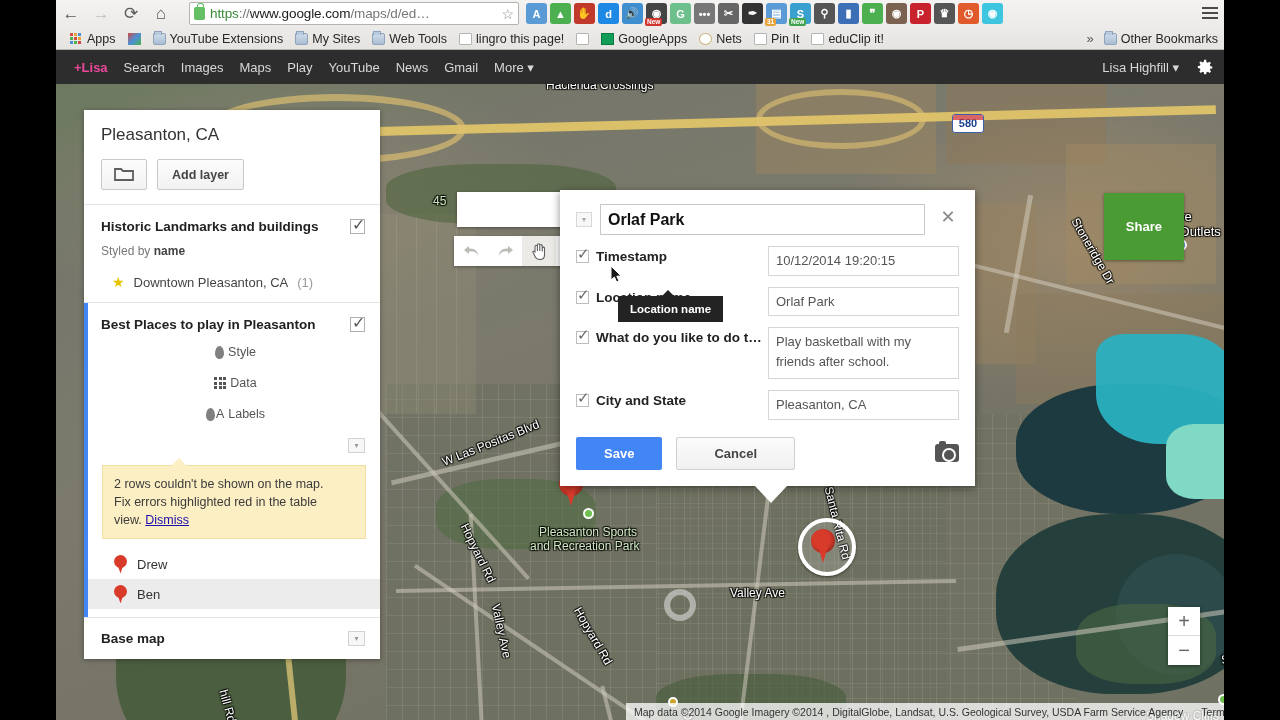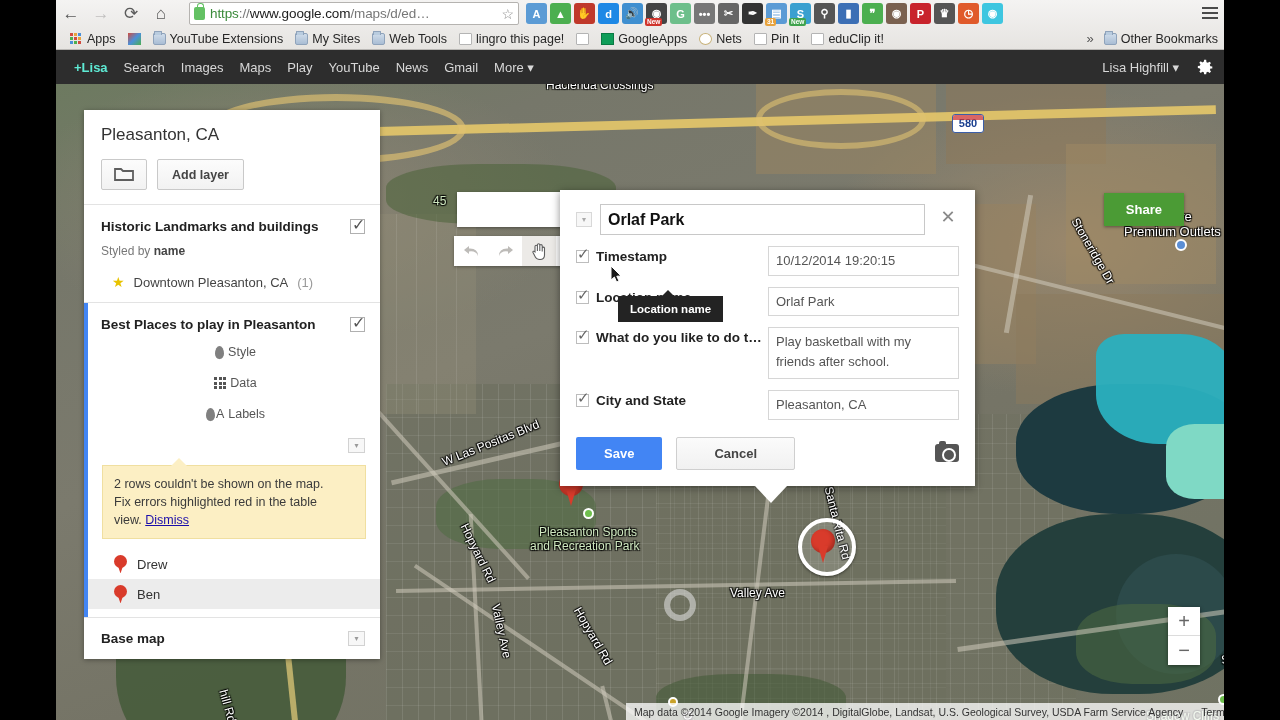--- a/index.html
+++ b/index.html
@@ -52,21 +52,21 @@
   .apps-ico span{width:3px;height:3px;background:#d24b3e;}
   #chev-more{margin-left:auto;color:#555;padding-right:4px;font-size:13px;}
 
   
   #gbar {
     position:absolute; left:56px; top:50px; width:1168px; height:34px;
     background:#2d2d2d; display:flex; align-items:center; padding:0 10px;
     color:#d8d8d8; font-size:13px;
   }
   #gbar .gitem { padding:0 8px; white-space:nowrap; }
-  #gbar .gitem:first-child { font-weight:bold; color:#5eead4; }
+  #gbar .gitem:first-child { font-weight:bold; color:#ec4899; }
   #gbar-right { margin-left:auto; display:flex; align-items:center; gap:18px; }
   #gear-icon { width:17px;height:17px; position:relative; }
 
   
   #map {
     position:absolute; left:56px; top:84px; width:1168px; height:636px;
     overflow:hidden;
     background:#6e6a5e;
   }
   #map-art { position:absolute; inset:0; }
@@ -96,21 +96,21 @@
 
   
   #map-tools { position:absolute; left:398px; top:152px; display:flex; align-items:center; gap:7px; }
   .tgroup { display:flex; background:#fff; box-shadow:0 1px 3px rgba(0,0,0,.35); }
   .tbtn { width:34px; height:30px; display:flex; align-items:center; justify-content:center; color:#6b6b6b; }
   .tbtn.active { background:#eceae7; }
   .tbtn.gray { color:#b6b4b1; }
 
   
   #share-btn { position:absolute; right:40px; top:109px; background:#4b9b35; color:#fff;
-               font-size:13px; font-weight:bold; padding:9px 22px; box-shadow:0 1px 3px rgba(0,0,0,.4); }
+               font-size:13px; font-weight:bold; padding:26px 22px; box-shadow:0 1px 3px rgba(0,0,0,.4); }
 
   
   #zoom-ctl { position:absolute; right:24px; bottom:55px; width:32px; background:#fff;
               box-shadow:0 1px 4px rgba(0,0,0,.45); }
   .zbtn { height:29px; display:flex; align-items:center; justify-content:center; font-size:20px; color:#666; }
   .zbtn.top { border-bottom:1px solid #dcdcdc; }
 
   
   #attrib { position:absolute; left:570px; bottom:0; height:17px; background:rgba(255,255,255,.76);
             display:flex; align-items:center; padding:0 8px; font-size:10.5px; color:#333; gap:18px; white-space:nowrap;}

